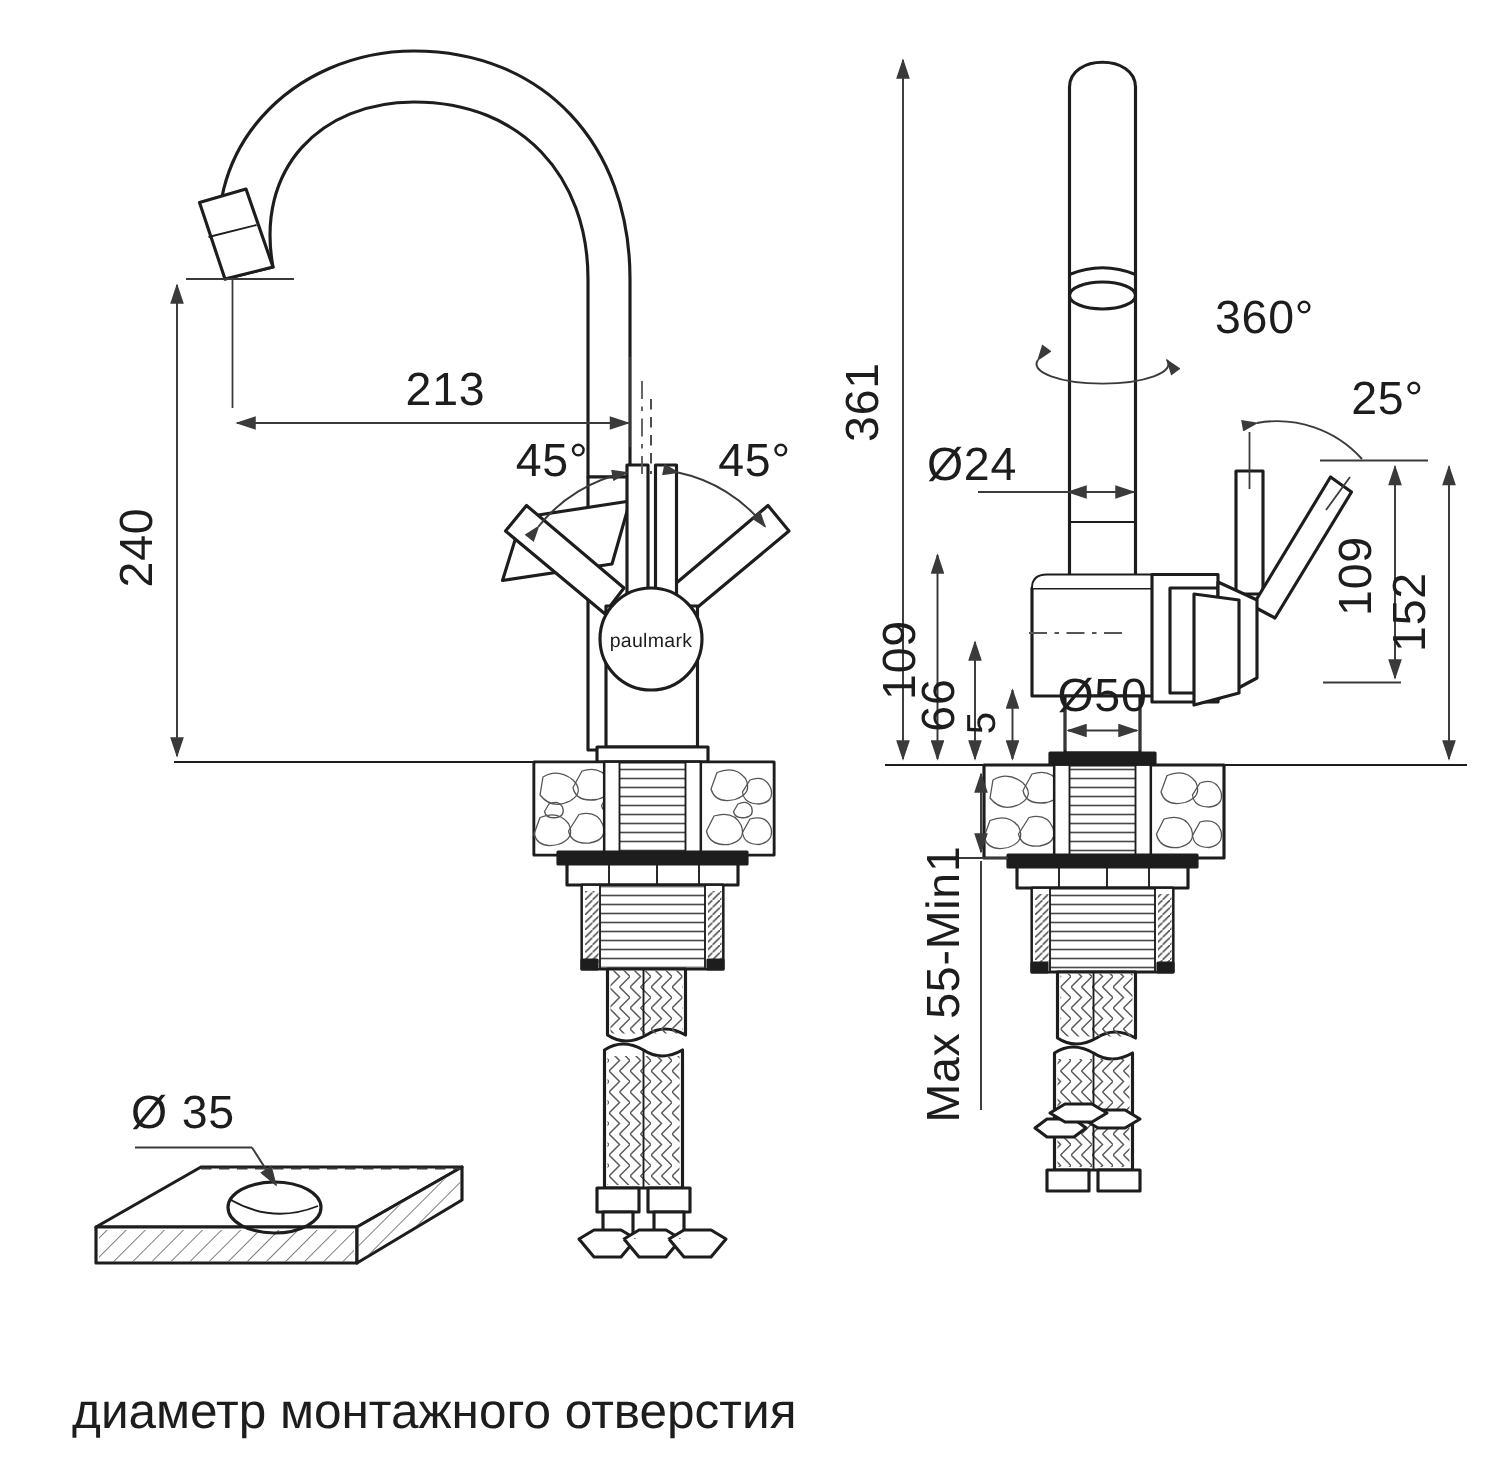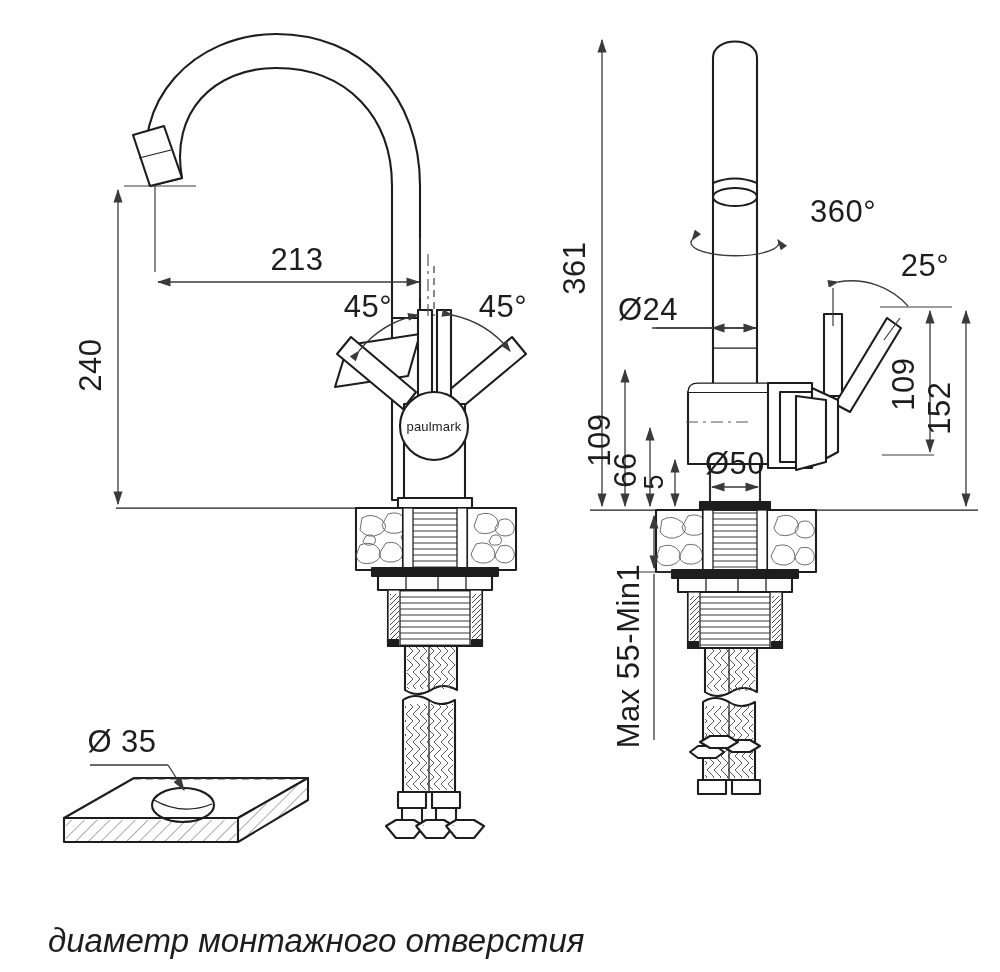--- a/index.html
+++ b/index.html
@@ -58,21 +58,21 @@
     position: absolute;
     left: 48px;
     top: 872px;
     width: 800px;
     font-size: 33px;
     line-height: 46px;
     color: #1d1d1d;
     font-family: "Liberation Sans", sans-serif;
     white-space: pre-line;
   }
-  .caption span { display:block;font-style:italic; }
+  .caption span { display:block; }
 </style>
 </head>
 <body>
 
 <div id="sheet">
 
   <svg id="drawing" viewBox="0 0 1000 972">
     <defs>
       <marker id="arrIn" viewBox="0 0 12 8" refX="11" refY="4" markerWidth="11" markerHeight="7" orient="auto">
         <path d="M0,0 L12,4 L0,8 z" fill="#3a3a3a"></path>

